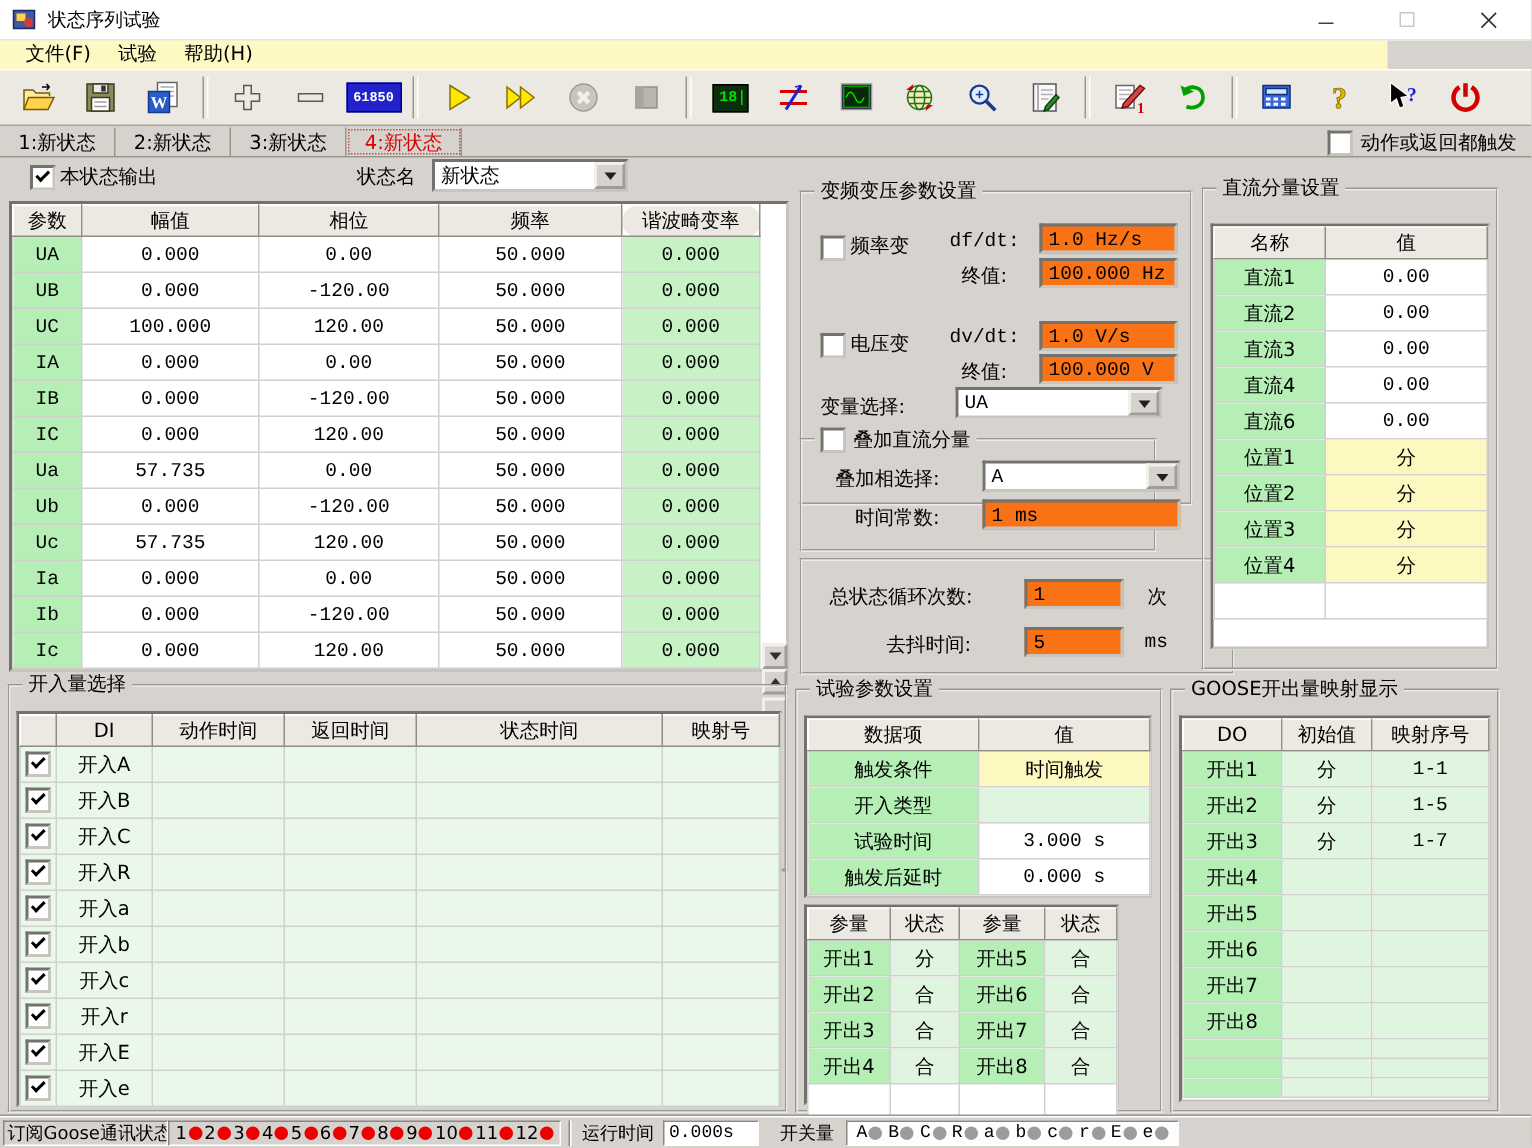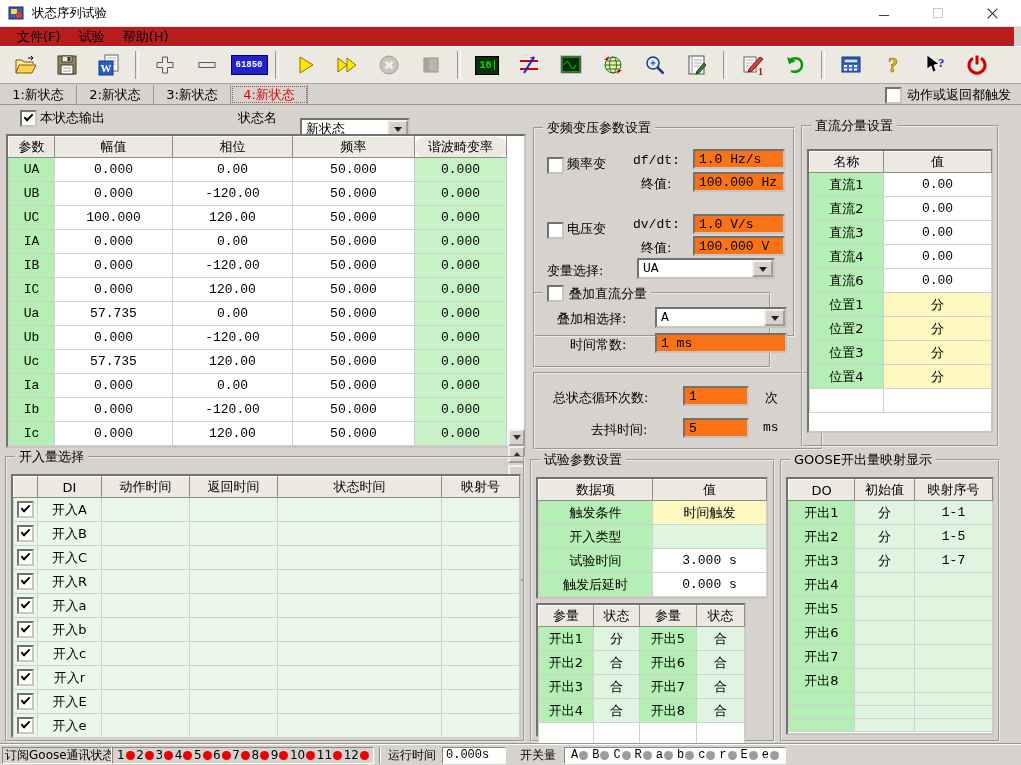--- a/index.html
+++ b/index.html
@@ -10,21 +10,21 @@
   }
   .mono{font-family:"Liberation Mono","DejaVu Sans Mono",monospace;}
   
   #titlebar{position:absolute;left:0;top:0;width:1021px;height:26px;background:#fff;
     border-bottom:1px solid #e2e2e2;display:flex;align-items:center;}
   #titlebar .appicon{margin-left:8px;width:16px;height:16px;}
   #titlebar .wtitle{margin-left:8px;font-size:12.5px;}
   .winctl{position:absolute;top:0;height:26px;width:42px;display:flex;align-items:center;justify-content:center;}
   #btn-min{right:116px;} #btn-max{right:62px;} #btn-close{right:8px;}
   
-  #menubar{position:absolute;left:0;top:27px;width:1014px;height:19px;background:#b91c1c;
+  #menubar{position:absolute;left:0;top:27px;width:925px;height:19px;background:#fef9c3;
     display:flex;align-items:center;padding-left:8px;box-sizing:border-box;}
   .mitem{padding:0 9px;height:18px;line-height:18px;}
   
   #toolbar{position:absolute;left:0;top:46px;width:1021px;height:38px;background:#ece9e2;
     border-top:1px solid #fff;border-bottom:1px solid #a8a59e;
     display:flex;align-items:center;padding-left:8px;box-sizing:border-box;}
   .tgroup{display:flex;align-items:center;gap:8px;}
   .tbtn{width:34px;height:30px;display:flex;align-items:center;justify-content:center;}
   .tsep{width:2px;height:28px;border-left:1px solid #9a978e;border-right:1px solid #fff;margin:0 9px;}
   .b61850{background:#2222cc;border:1px solid #000080;color:#fff;
@@ -312,21 +312,21 @@
     </div>
   </div>
 <div id="trigger-box">
   <span class="cb"></span>
   <span>动作或返回都触发</span>
 </div>
 
 <span class="cb checked" style="position:absolute;left:20px;top:110px;"></span>
 <span class="lbl" style="left:40px;top:109px;">本状态输出</span>
 <span class="lbl" style="left:238px;top:109px;">状态名</span>
-<div class="dd" style="position:absolute;left:300px;top:106px;width:110px;height:22px;margin-top:12px;">
+<div class="dd" style="position:absolute;left:288px;top:106px;width:131px;height:22px;">
   <span class="ddval">新状态</span>
   <span class="ddbtn">
       <span class="ddarrow"></span>
     </span>
 </div>
 
 <div class="sunkwrap" id="main-tblwrap">
   <table class="dtbl mono" style="width:498px;">
     <colgroup>
         <col style="width:46px">

